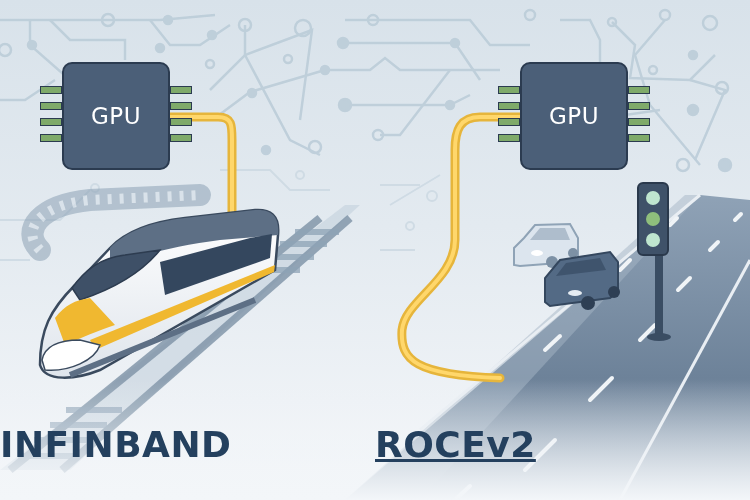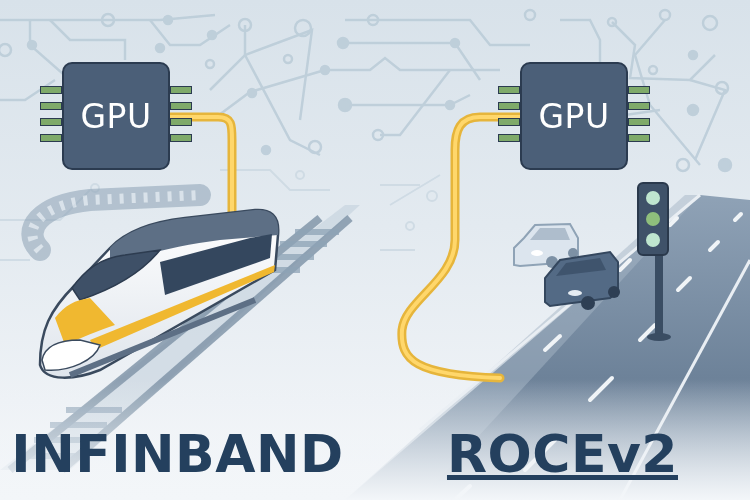--- a/index.html
+++ b/index.html
@@ -1,26 +1,26 @@
 <!DOCTYPE html>
 <html><head>
 <meta charset="utf-8">
 <style>
   html, body { margin: 0; padding: 0; }
   body { width: 750px; height: 500px; overflow: hidden; font-family: "DejaVu Sans", sans-serif; }
   .scene { position: relative; width: 750px; height: 500px; overflow: hidden;
     background: linear-gradient(180deg, #d8e2ea 0%, #e3eaf0 45%, #eef2f6 80%, #f6f8fa 100%); }
   .scene svg.bg { position: absolute; left: 0; top: 0; }
   .label { position: absolute; top: 424px; font-family: "DejaVu Sans", sans-serif; font-weight: bold;
-    font-size: 52px; letter-spacing: 0.5px; text-align: center; }
+    font-size: 36px; letter-spacing: 0.5px; text-align: left; }
   .label-left { left: 0; width: 355px; }
   .label-right { left: 375px; width: 375px; }
   .gpu { position: absolute; width: 108px; height: 108px; border-radius: 10px; display: flex;
     align-items: center; justify-content: center; box-sizing: border-box; border: 2px solid #2b3b50; }
-  .gpu span { font-family: "DejaVu Sans", sans-serif; font-size: 33px; color: #ffffff; letter-spacing: 0.5px; }
+  .gpu span { font-family: "DejaVu Sans", sans-serif; font-size: 23px; color: #ffffff; letter-spacing: 0.5px; }
 </style>
 </head>
 <body>
 
 <div class="scene">
 
   <svg class="bg" width="750" height="500" viewBox="0 0 750 500">
     <defs>
       <linearGradient id="roadGrad" x1="0" y1="0" x2="0" y2="1">
         <stop offset="0" stop-color="#8fa2b6"></stop>

